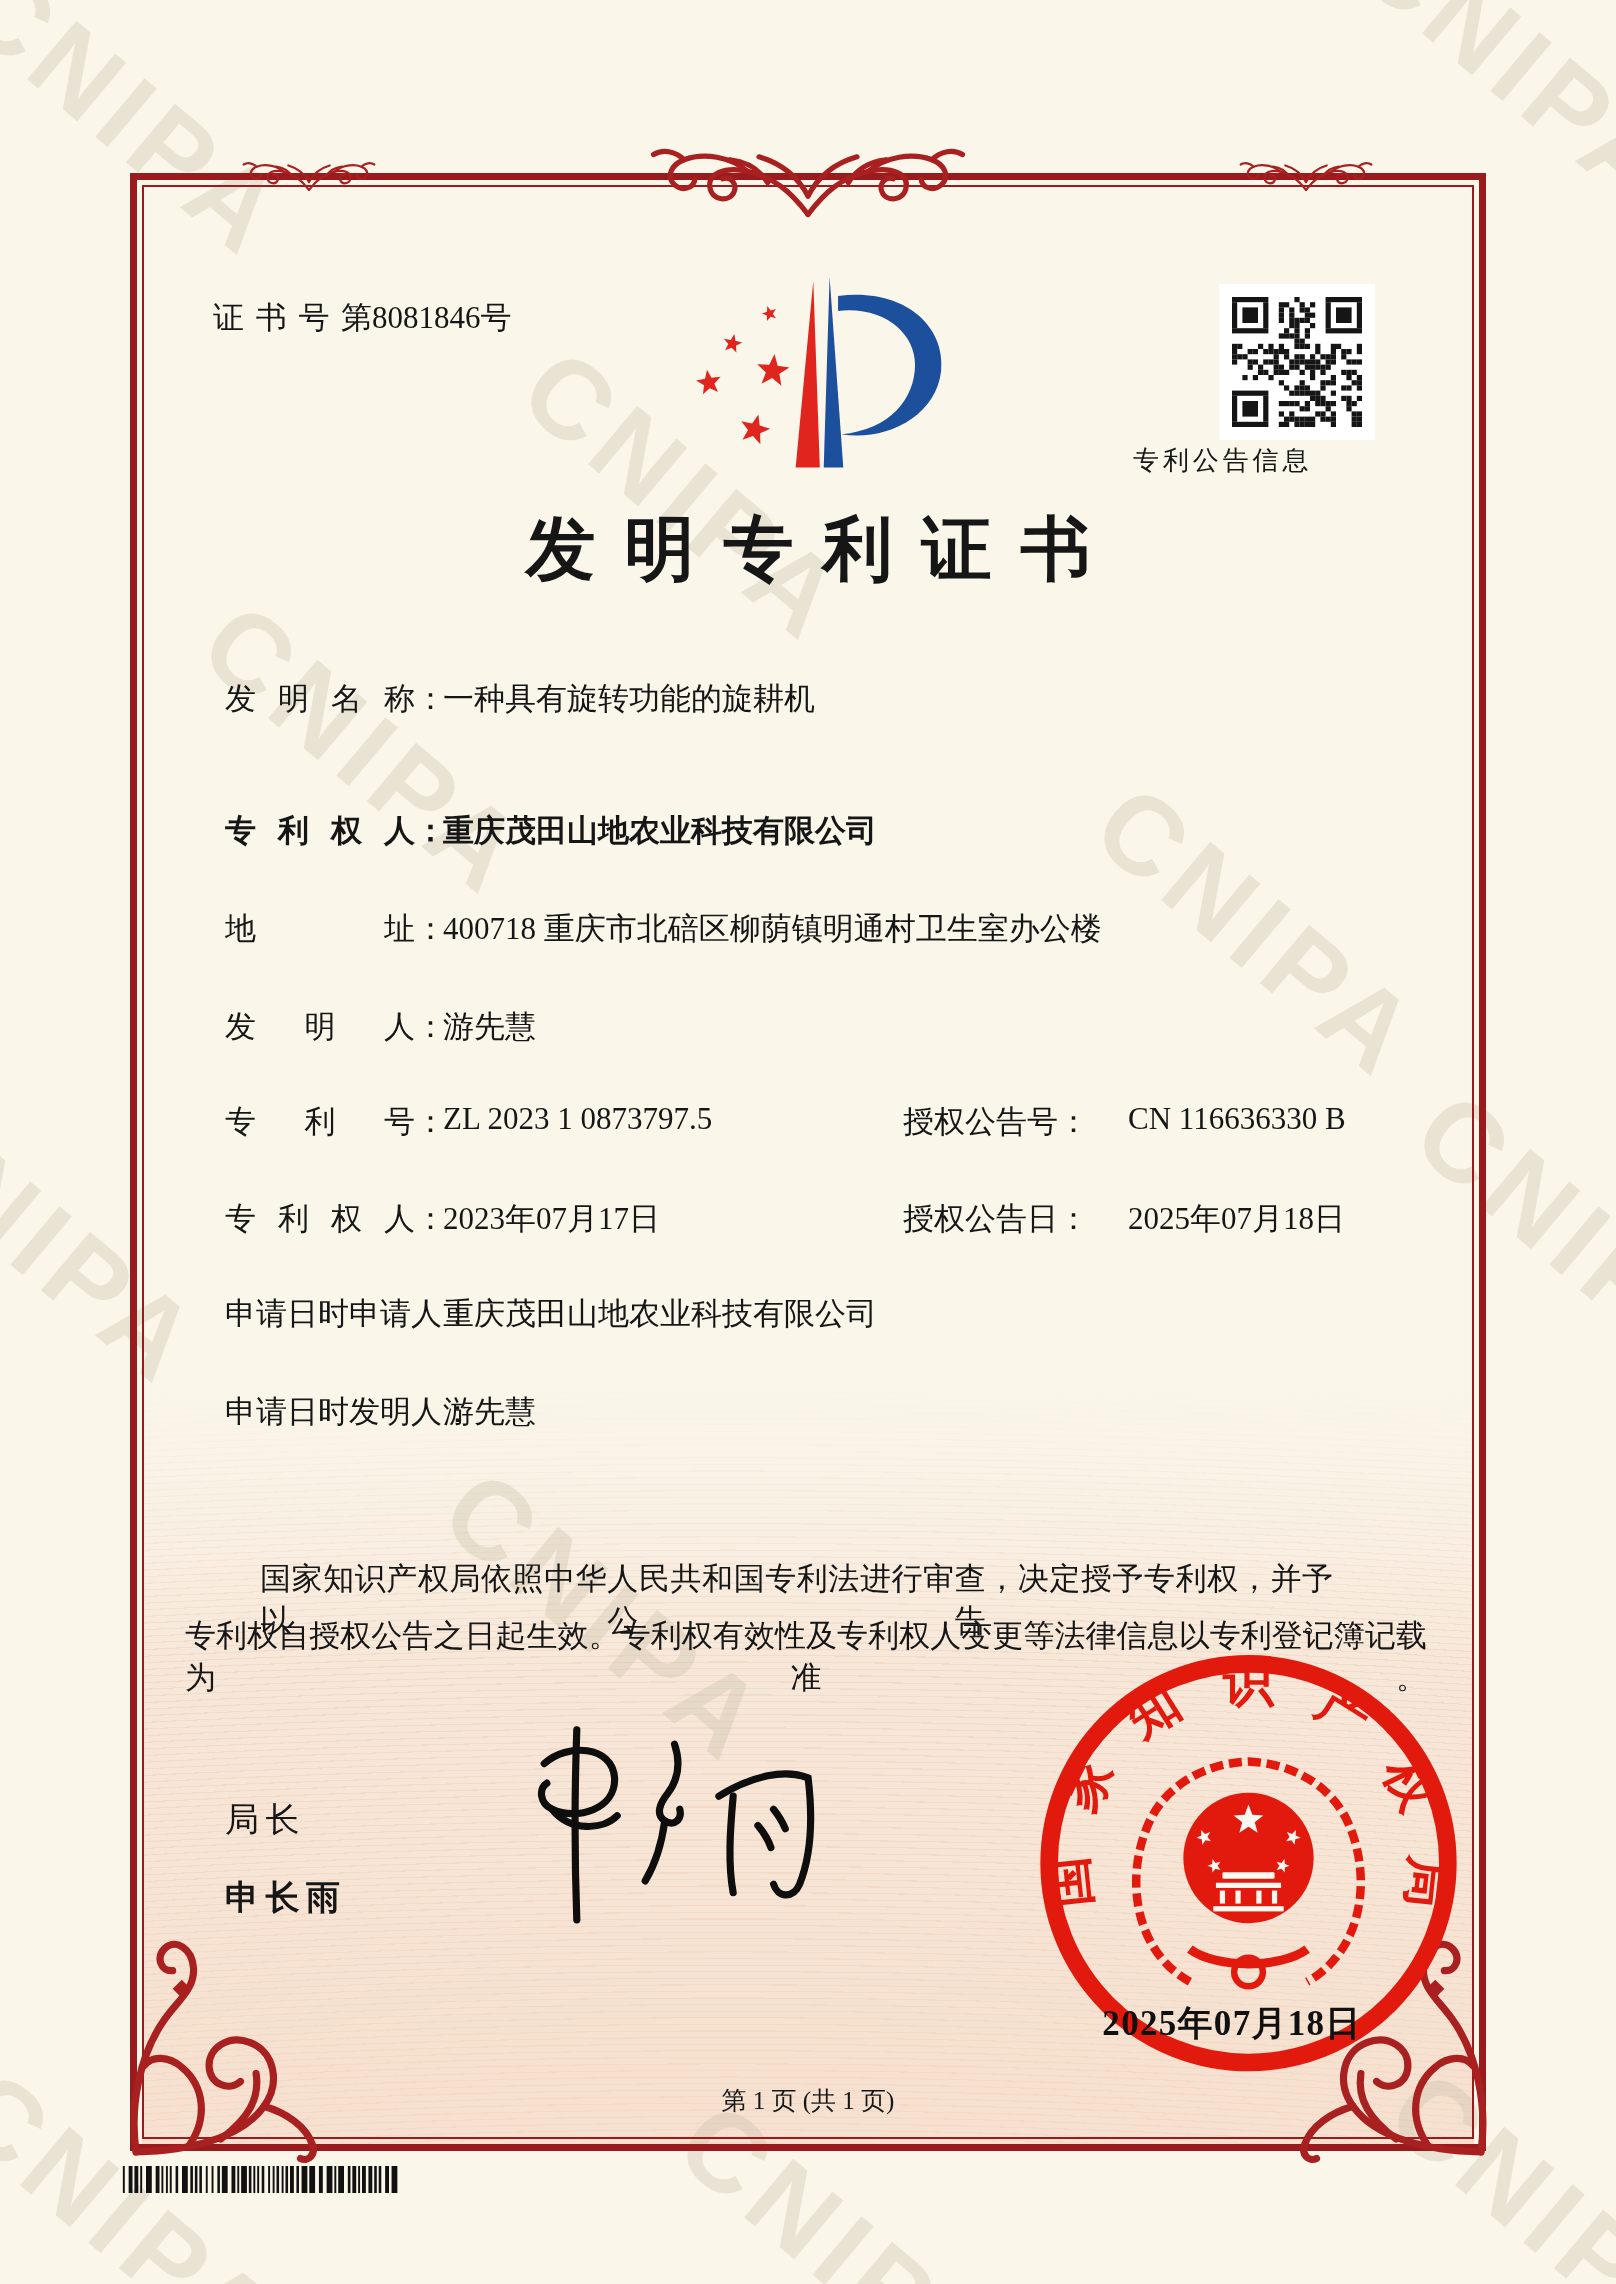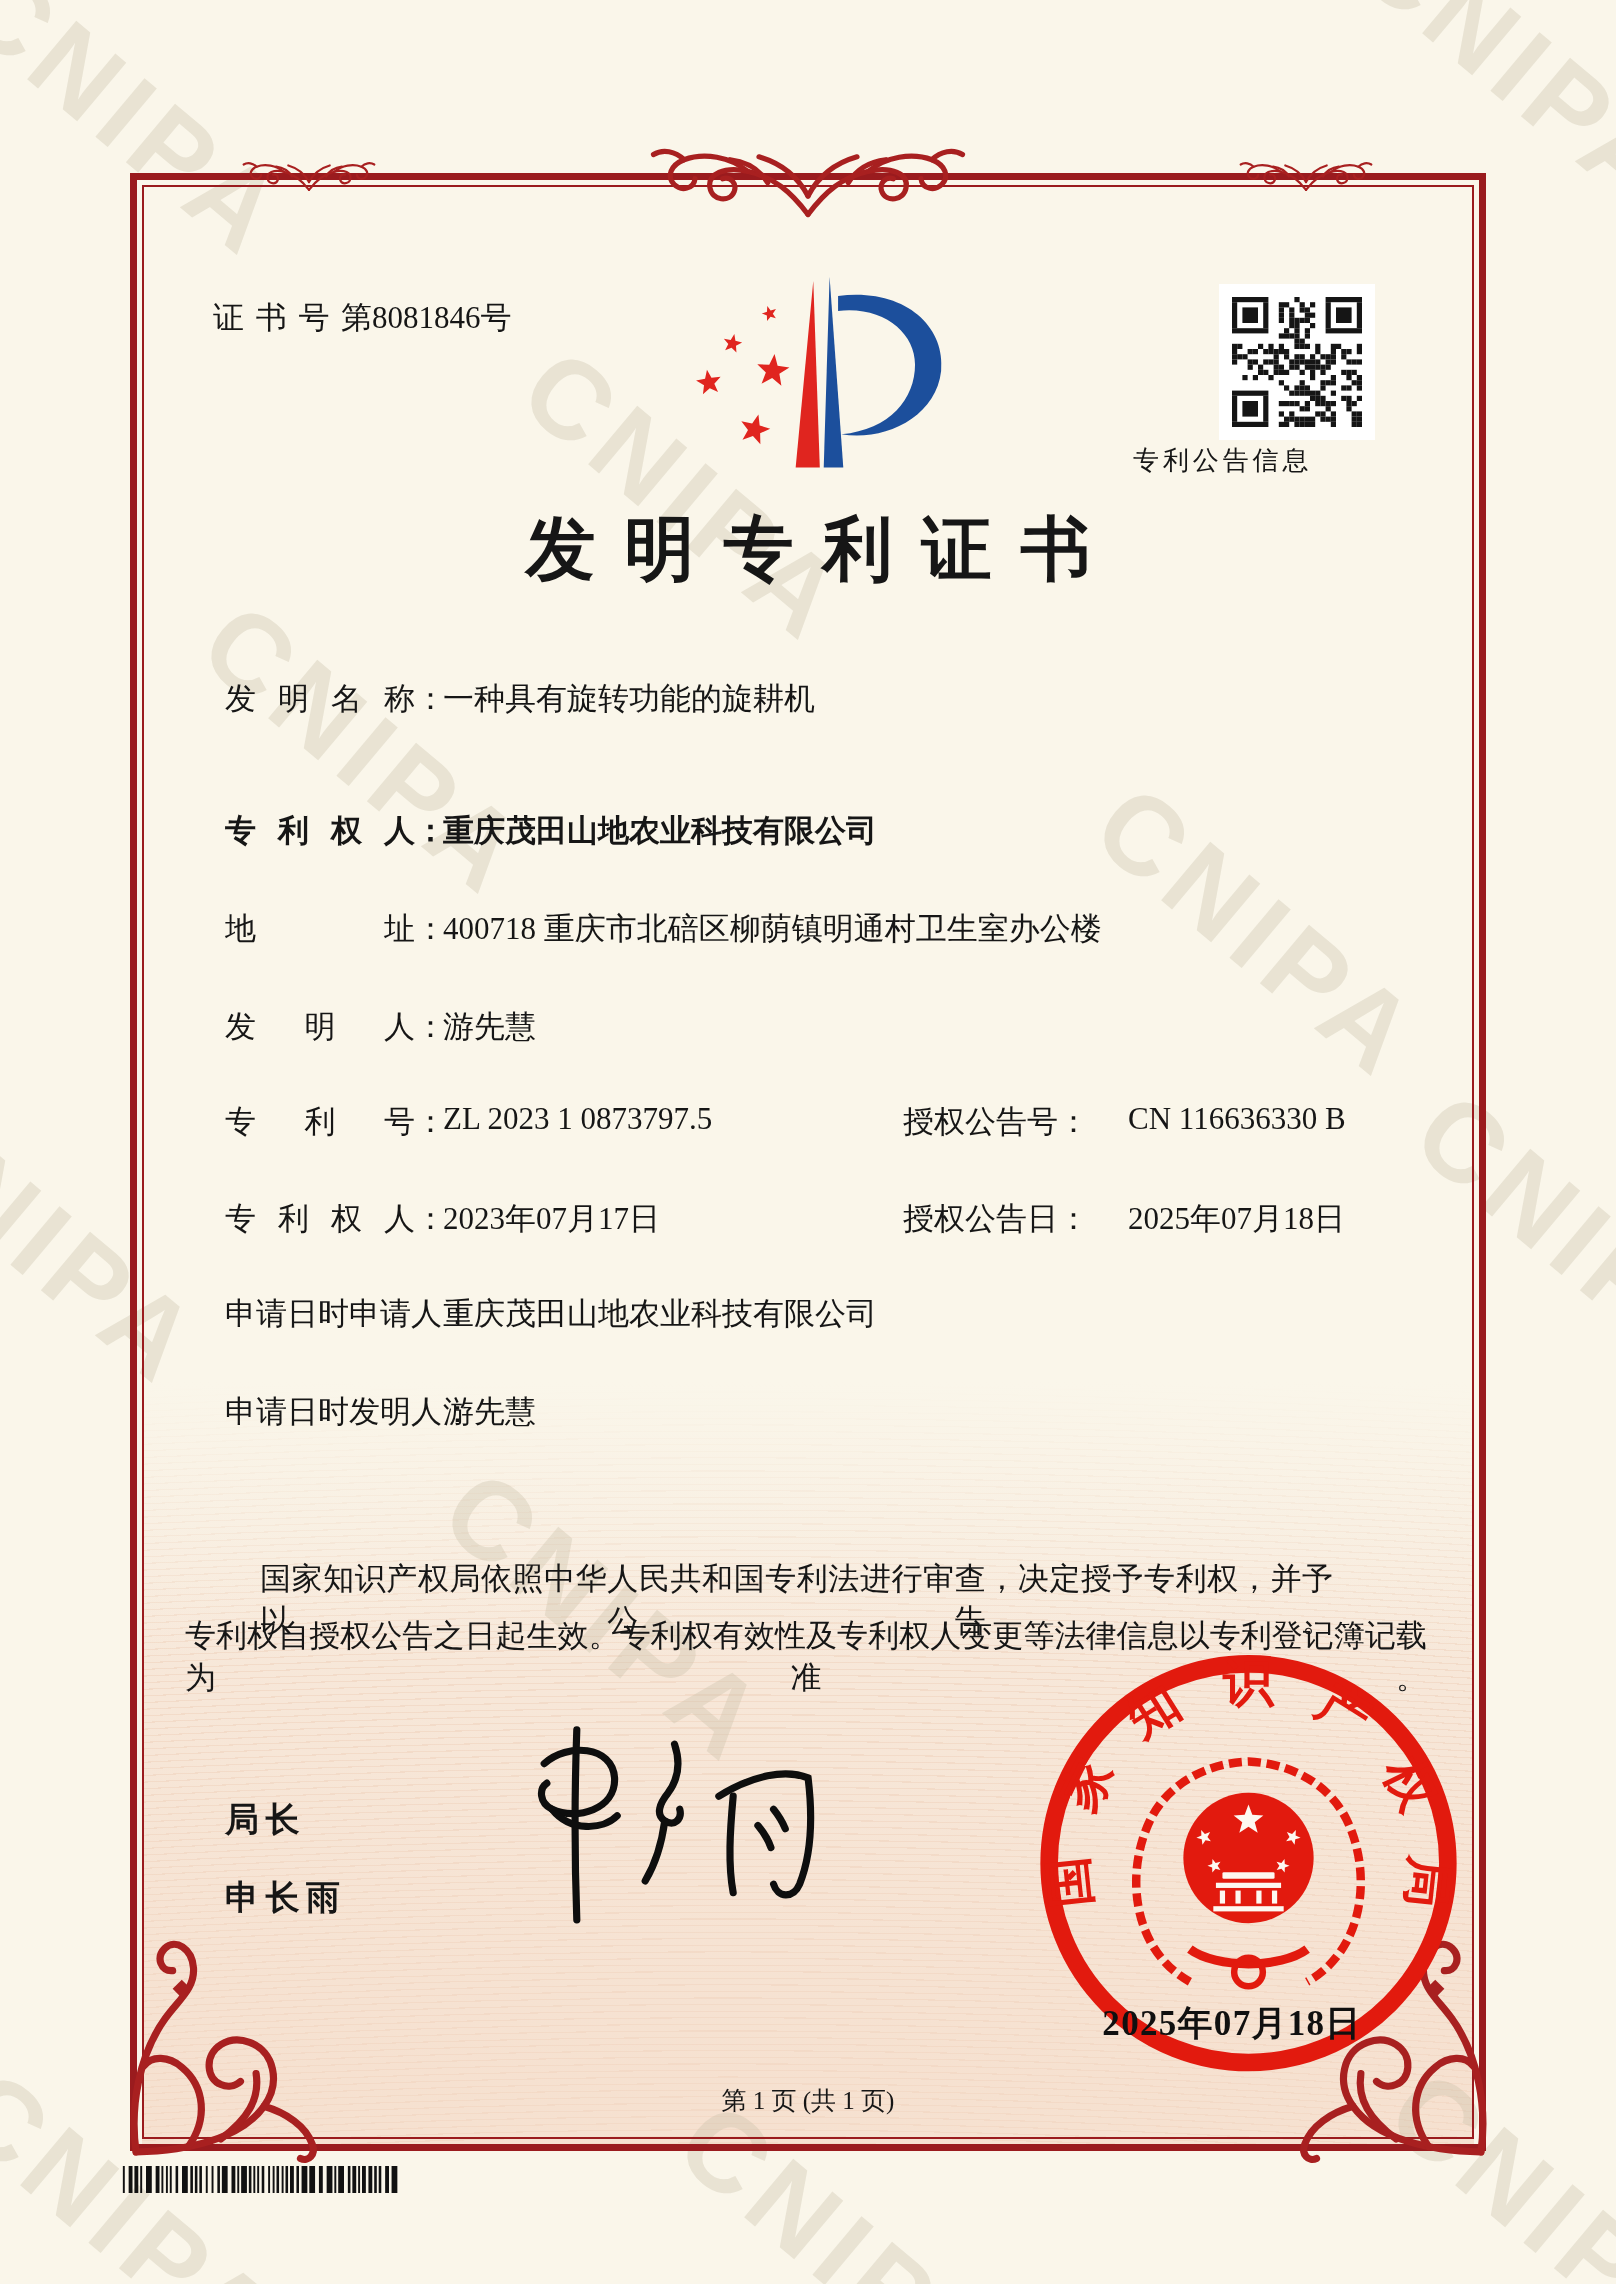--- a/index.html
+++ b/index.html
@@ -38,21 +38,21 @@
   .colon{display:inline;}
   .val{position:absolute;left:218px;top:0;}
   .lbl2{position:absolute;left:678px;top:0;}
   .val2{position:absolute;left:903px;top:0;}
   
   .stmt1{position:absolute;left:260px;top:1558px;width:1073px;z-index:4;font-size:31px;
          text-align:justify;text-align-last:justify;}
   .stmt2{position:absolute;left:185px;top:1615px;width:1242px;z-index:4;font-size:31px;
          text-align:justify;text-align-last:justify;}
   
-  .director-title{position:absolute;left:225px;top:1797px;z-index:4;font-size:34px;font-weight:bold;letter-spacing:6.5px;}
+  .director-title{position:absolute;left:225px;top:1797px;z-index:4;font-size:34px;font-weight:normal;letter-spacing:6.5px;}
   .director-name{position:absolute;left:225px;top:1875px;z-index:4;font-size:34px;font-weight:bold;letter-spacing:6.5px;}
   .signature{position:absolute;left:479px;top:1718px;z-index:5;}
   
   .seal{position:absolute;left:1027px;top:1643px;z-index:5;}
   .seal-char{font-family:"Liberation Serif",serif;font-weight:bold;fill:#e21a0e;}
   .seal-date{position:absolute;left:1069px;top:2000px;width:326px;z-index:6;text-align:center;
              font-size:35px;font-weight:600;letter-spacing:1.3px;color:#101010;}
   
   .page-info{position:absolute;left:0;top:2084px;width:1616px;text-align:center;z-index:4;font-size:25px;}
   .barcode{position:absolute;left:121px;top:2166px;z-index:4;}

